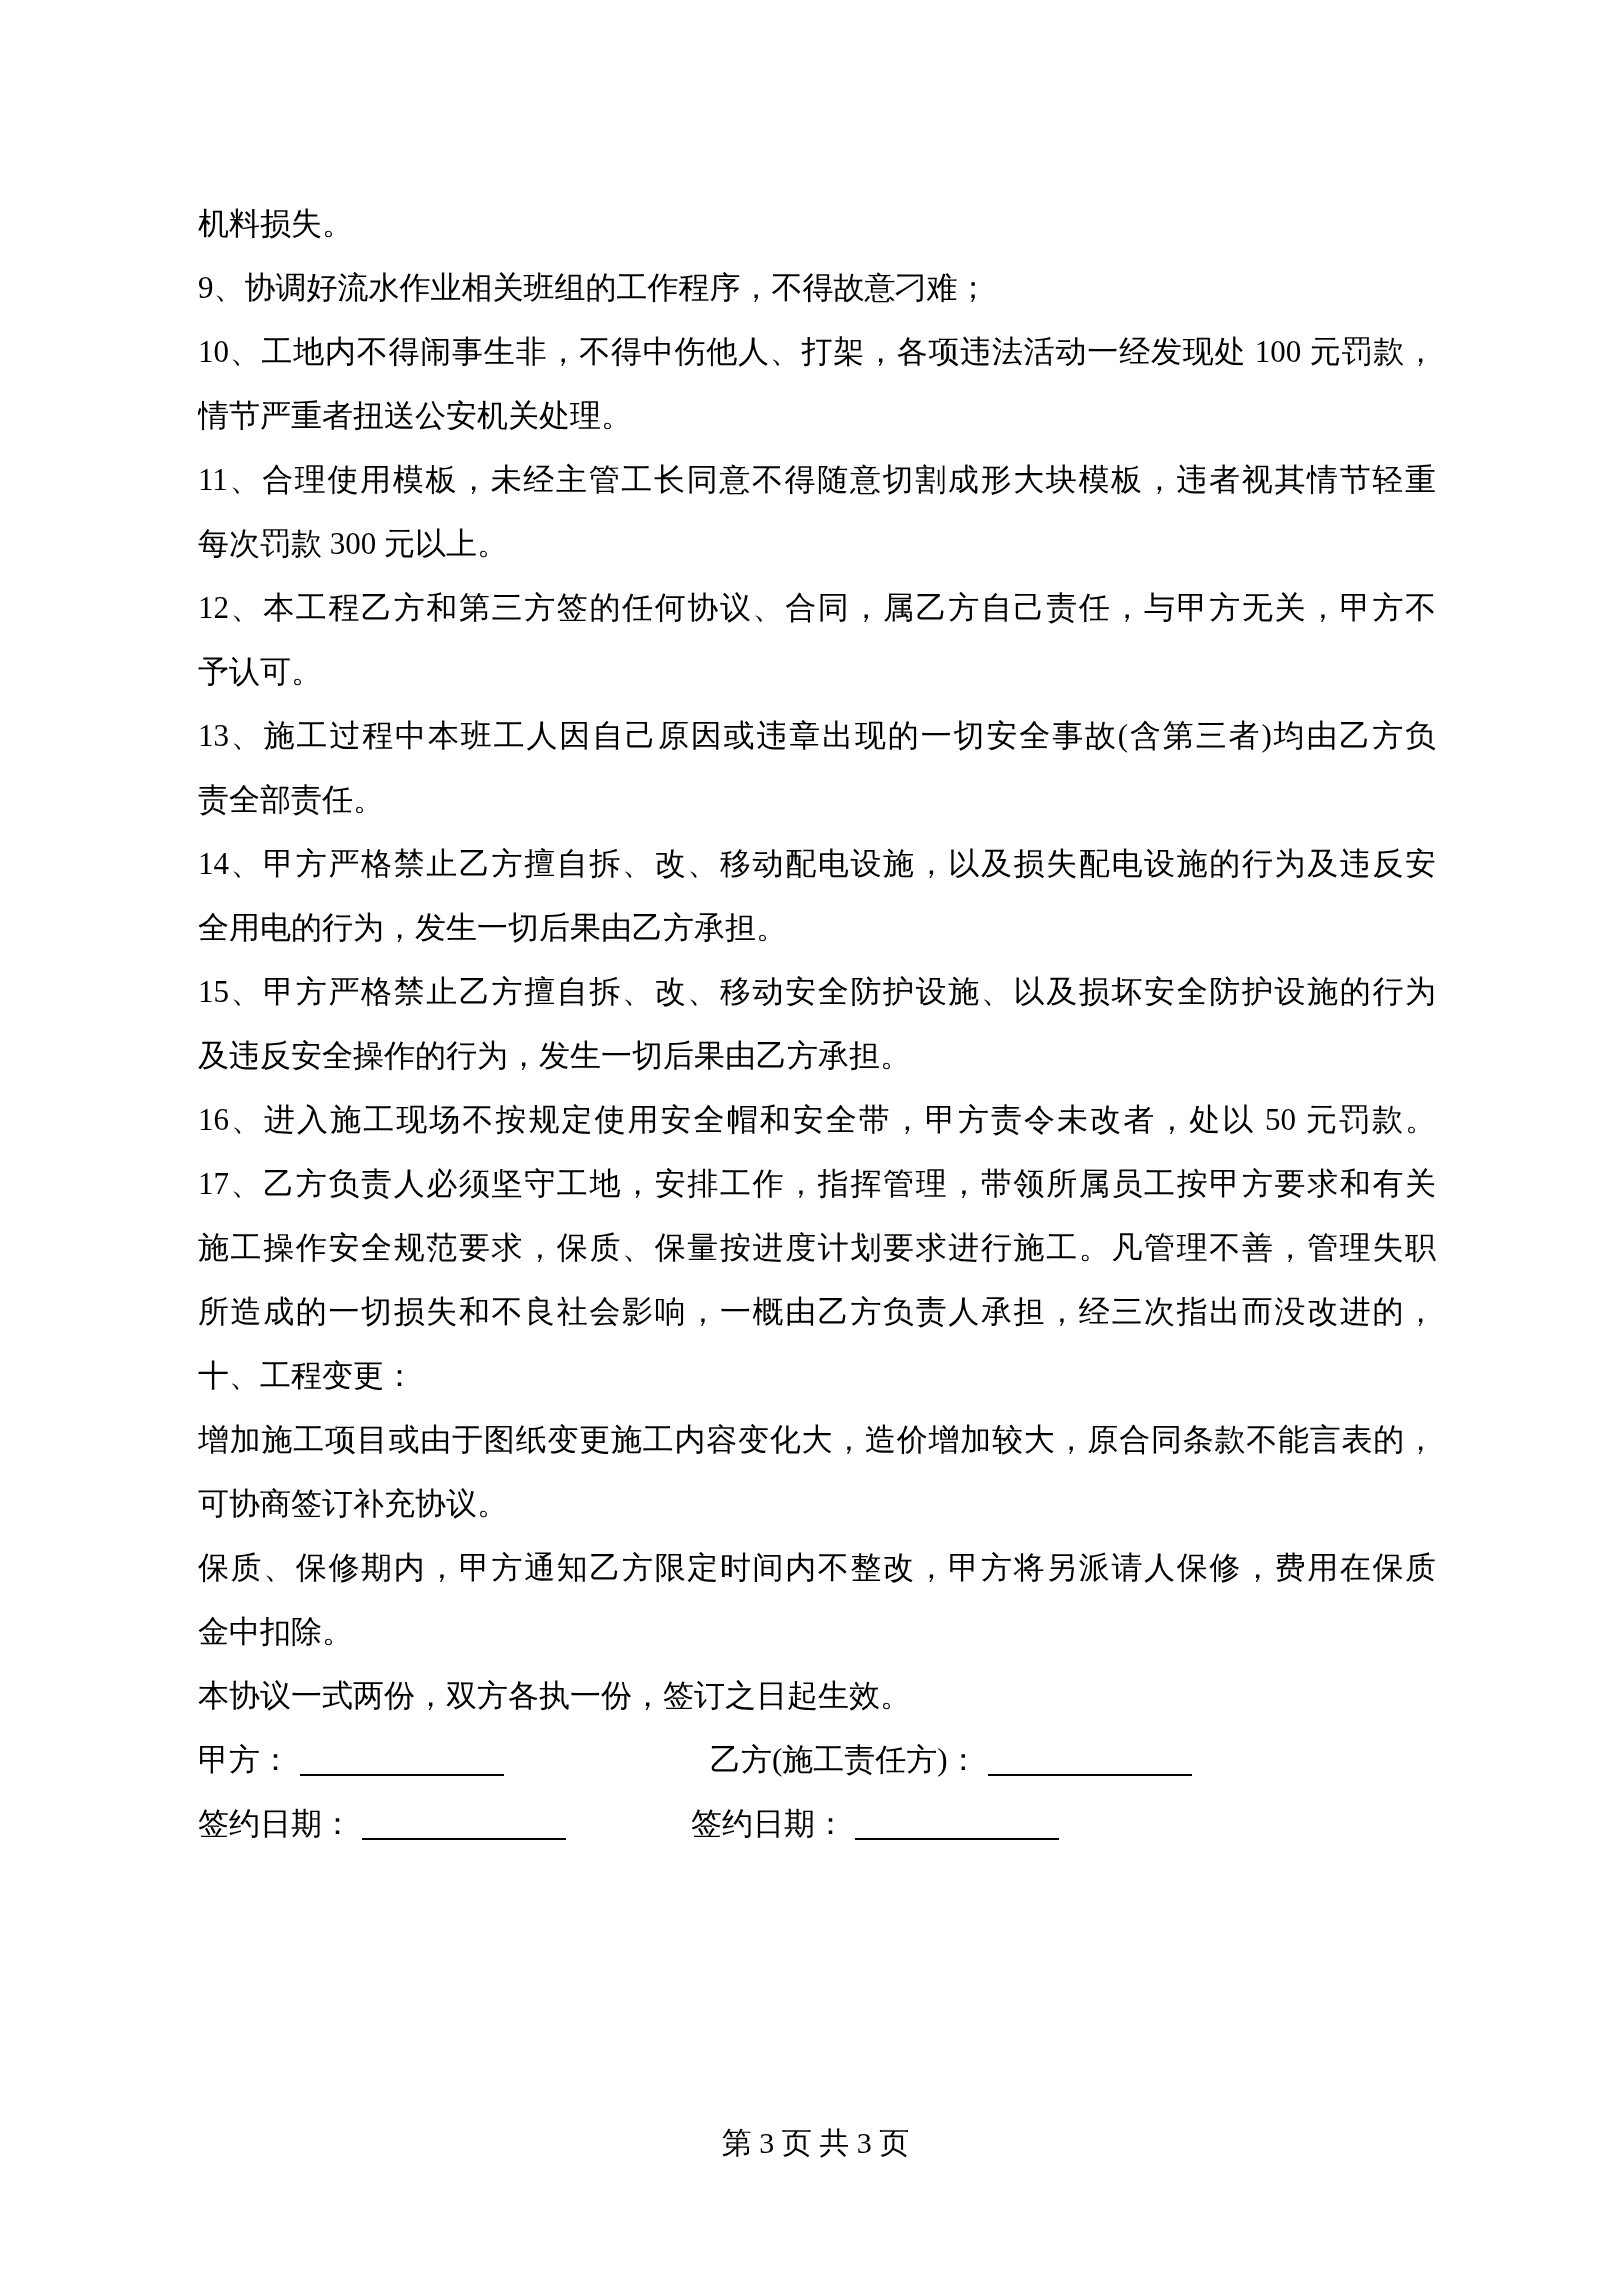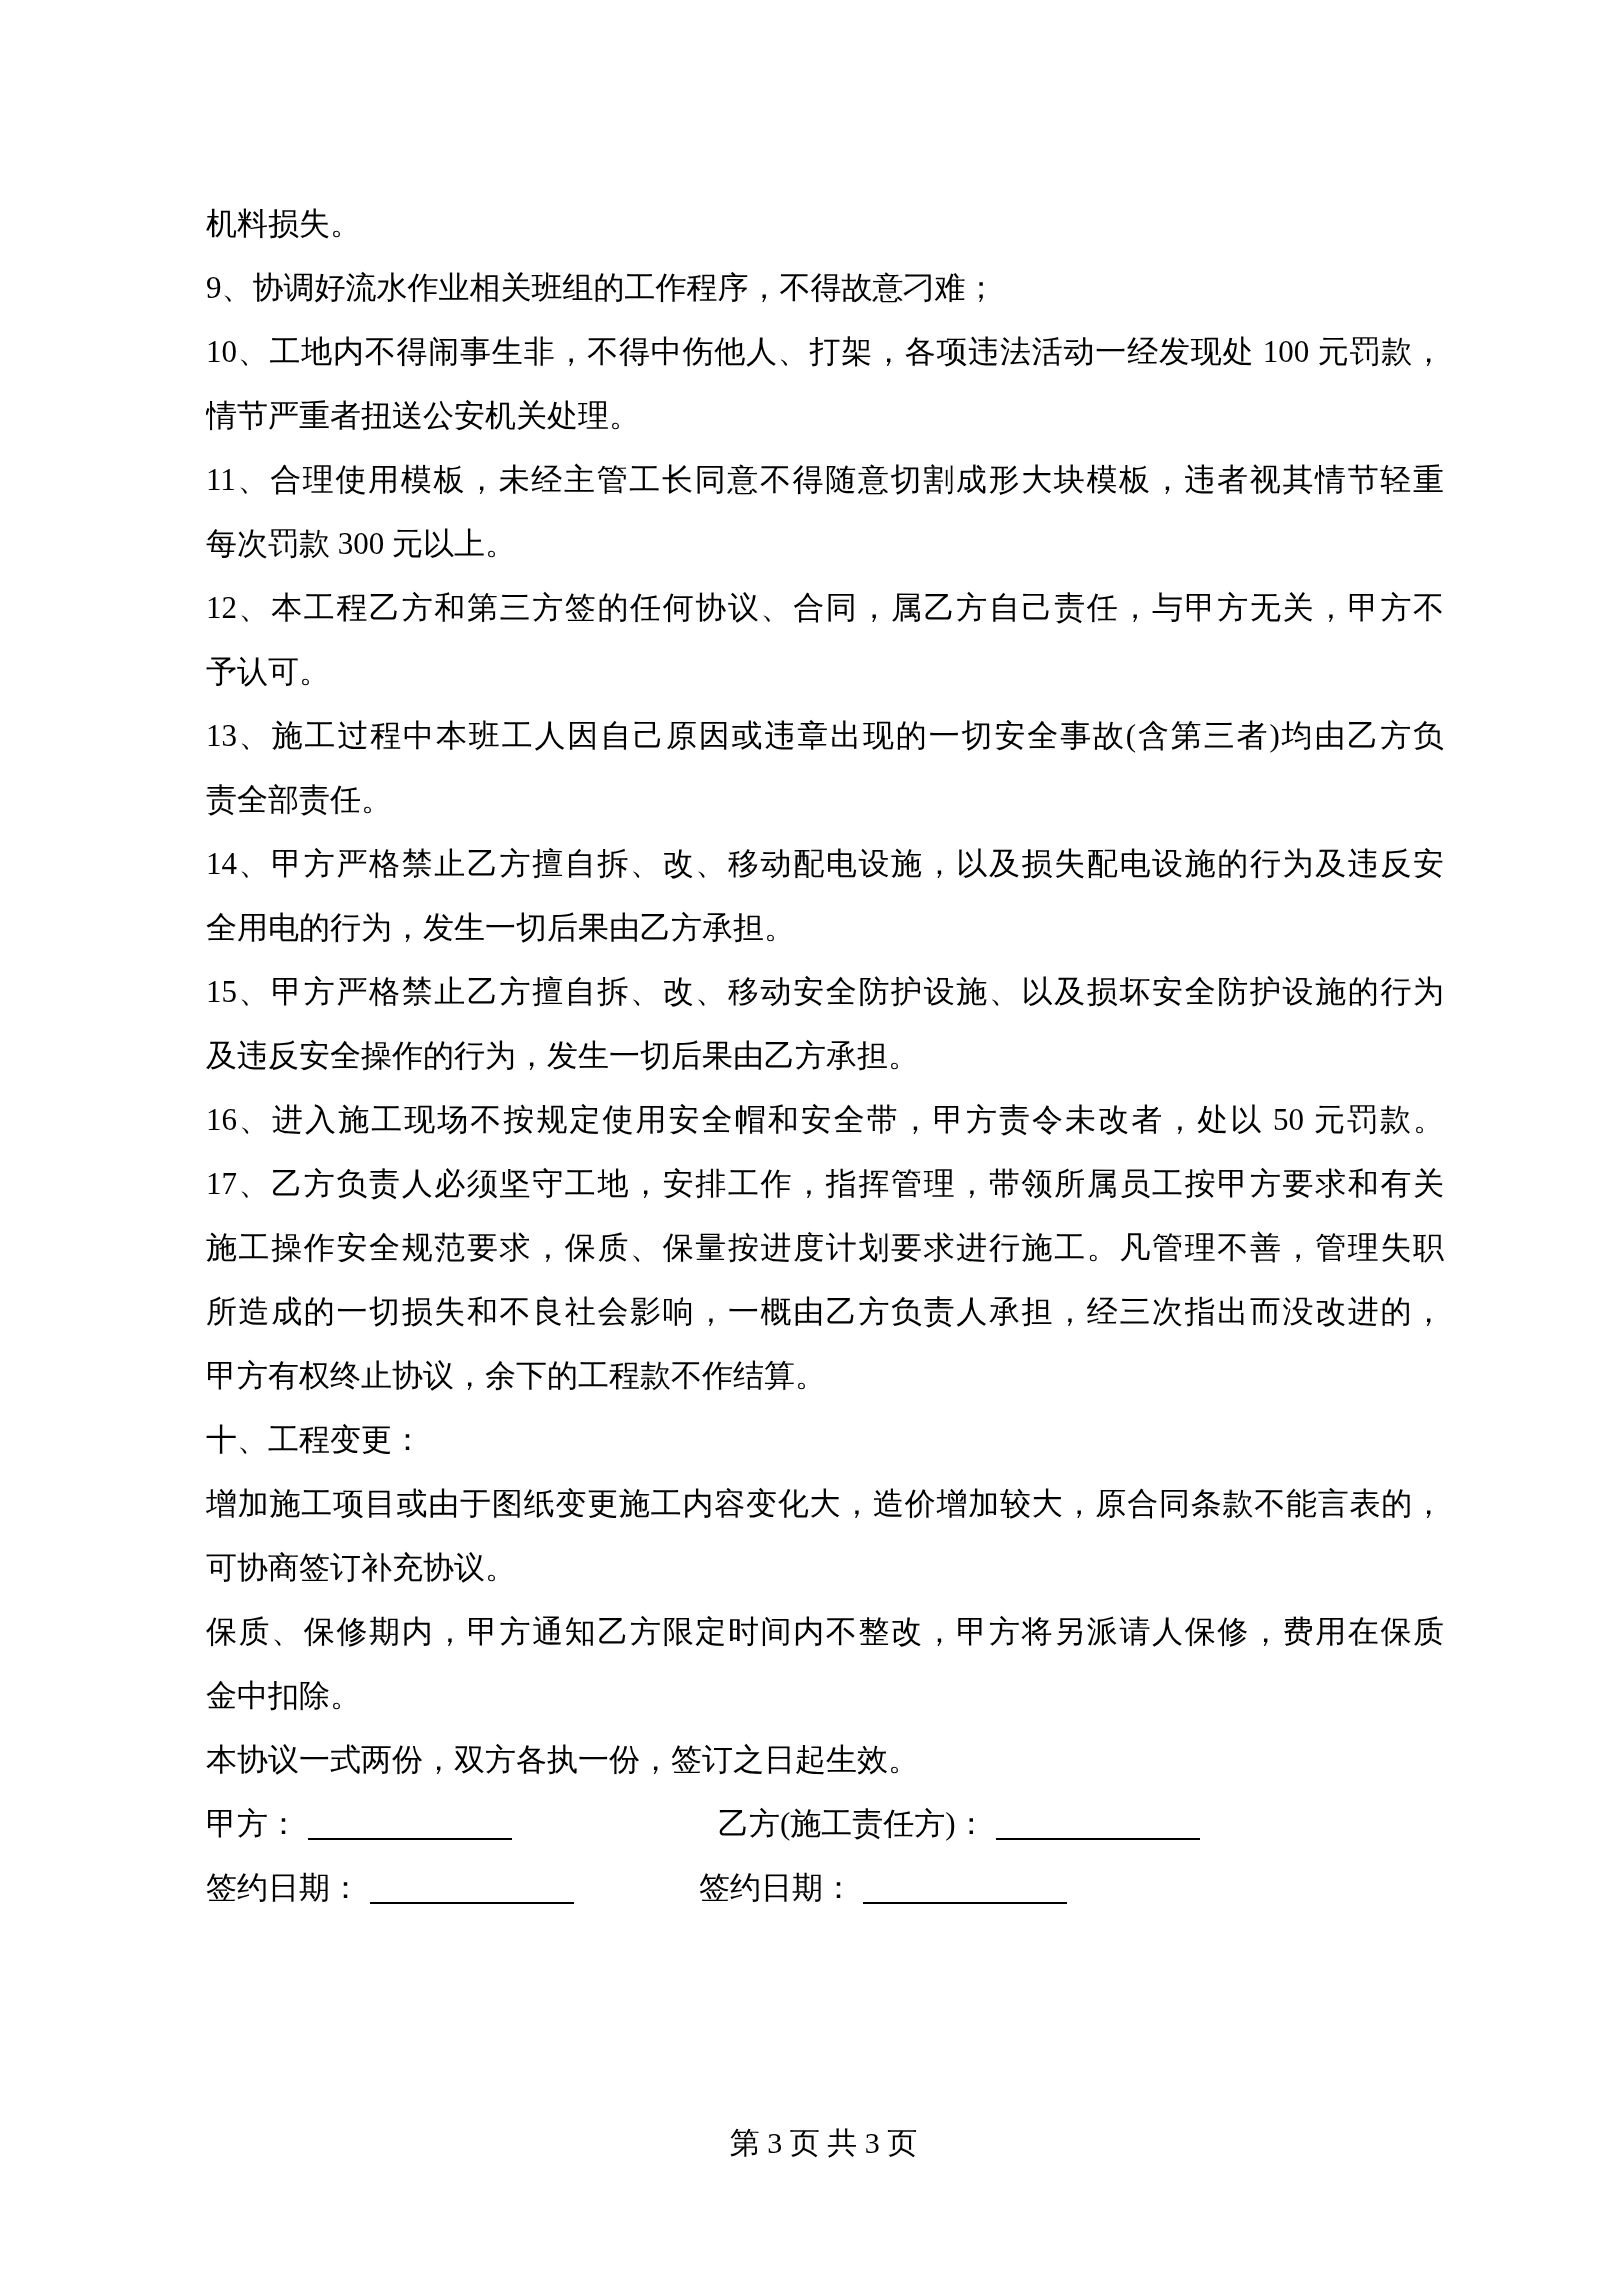--- a/index.html
+++ b/index.html
@@ -10,21 +10,21 @@
     width: 1623px;
     height: 2294px;
     background: #ffffff;
     position: relative;
     overflow: hidden;
     font-family: "Liberation Serif", "DejaVu Serif", serif;
     color: #000000;
   }
   .page {
     position: absolute;
-    left: 12px; top: 0;
+    left: 4px; top: 0;
     width: 1536px;
     height: 2294px;
     background: #ffffff;
   }
   .content {
     position: absolute;
     left: 194px;
     top: 192px;
     width: 1238px;
   }
@@ -85,21 +85,20 @@
     <div class="line j">13、施工过程中本班工人因自己原因或违章出现的一切安全事故(含第三者)均由乙方负</div>
     <div class="line">责全部责任。</div>
     <div class="line j">14、甲方严格禁止乙方擅自拆、改、移动配电设施，以及损失配电设施的行为及违反安</div>
     <div class="line">全用电的行为，发生一切后果由乙方承担。</div>
     <div class="line j">15、甲方严格禁止乙方擅自拆、改、移动安全防护设施、以及损坏安全防护设施的行为</div>
     <div class="line">及违反安全操作的行为，发生一切后果由乙方承担。</div>
     <div class="line j">16、进入施工现场不按规定使用安全帽和安全带，甲方责令未改者，处以 50 元罚款。</div>
     <div class="line j">17、乙方负责人必须坚守工地，安排工作，指挥管理，带领所属员工按甲方要求和有关</div>
     <div class="line j">施工操作安全规范要求，保质、保量按进度计划要求进行施工。凡管理不善，管理失职</div>
     <div class="line j">所造成的一切损失和不良社会影响，一概由乙方负责人承担，经三次指出而没改进的，</div>
-    <div class="line">甲方有权终止协议，余下的工程款不作结算。</div>
     <div class="line">十、工程变更：</div>
     <div class="line j">增加施工项目或由于图纸变更施工内容变化大，造价增加较大，原合同条款不能言表的，</div>
     <div class="line">可协商签订补充协议。</div>
     <div class="line j">保质、保修期内，甲方通知乙方限定时间内不整改，甲方将另派请人保修，费用在保质</div>
     <div class="line">金中扣除。</div>
     <div class="line">本协议一式两份，双方各执一份，签订之日起生效。</div>
 
     <div class="line sig">
       <span class="sig-col c2a"><span>乙方(施工责任方)：</span><span class="blank"></span></span>
       <span class="sig-col"><span>甲方：</span><span class="blank"></span></span>

